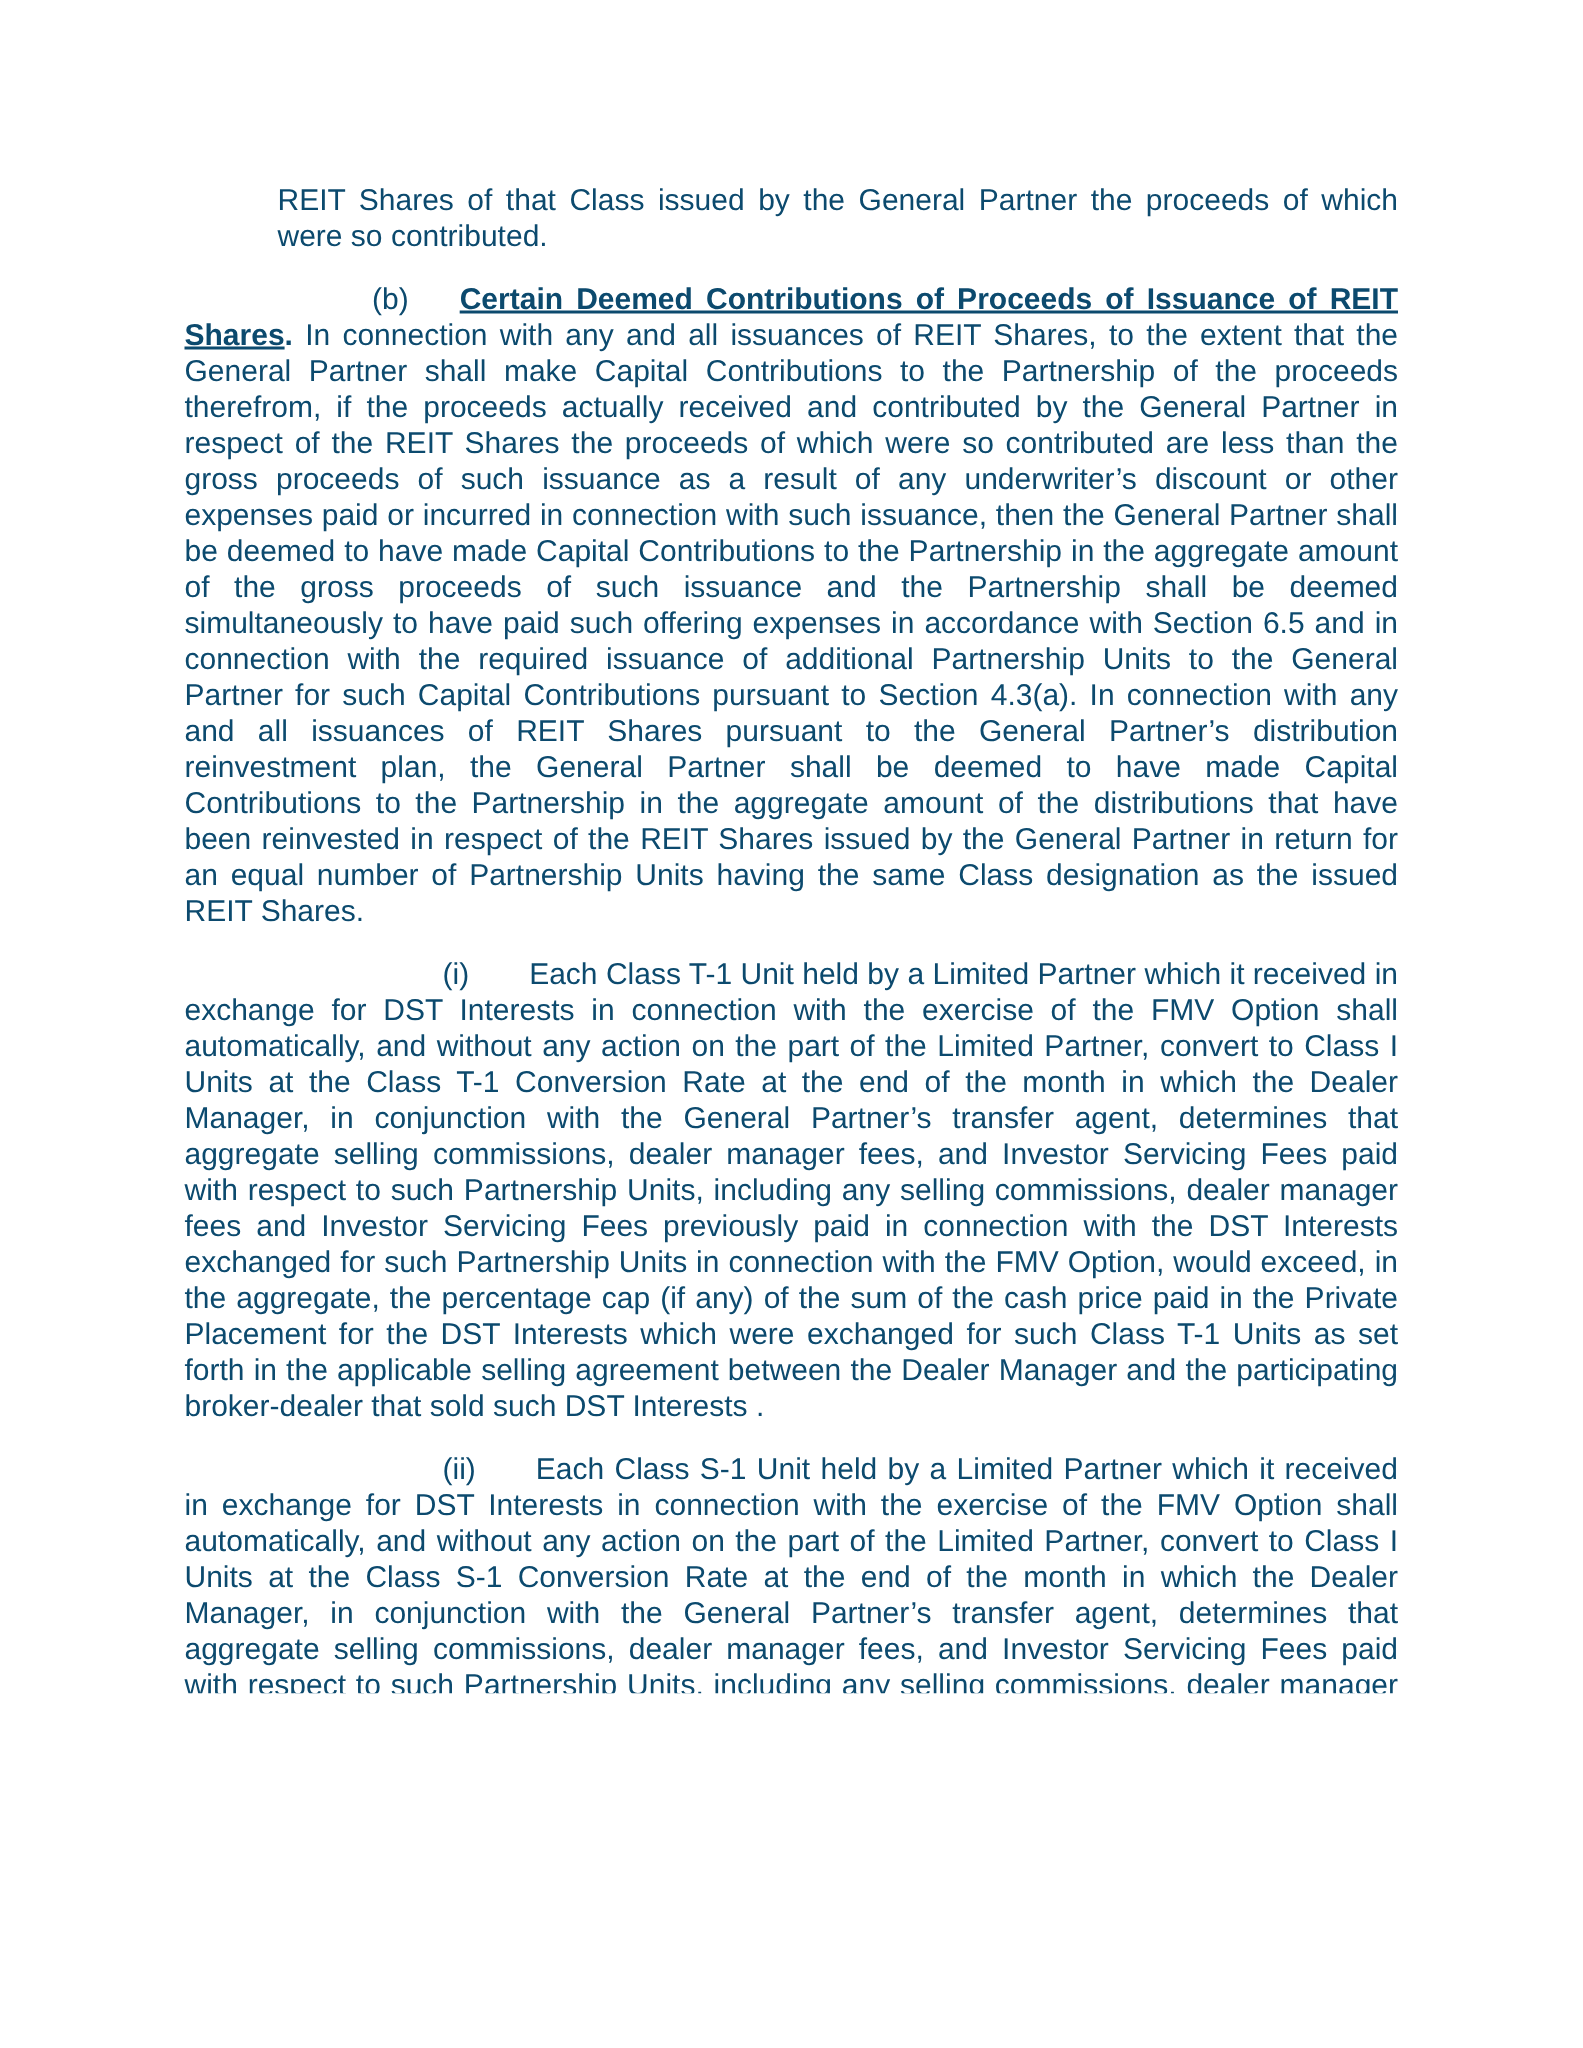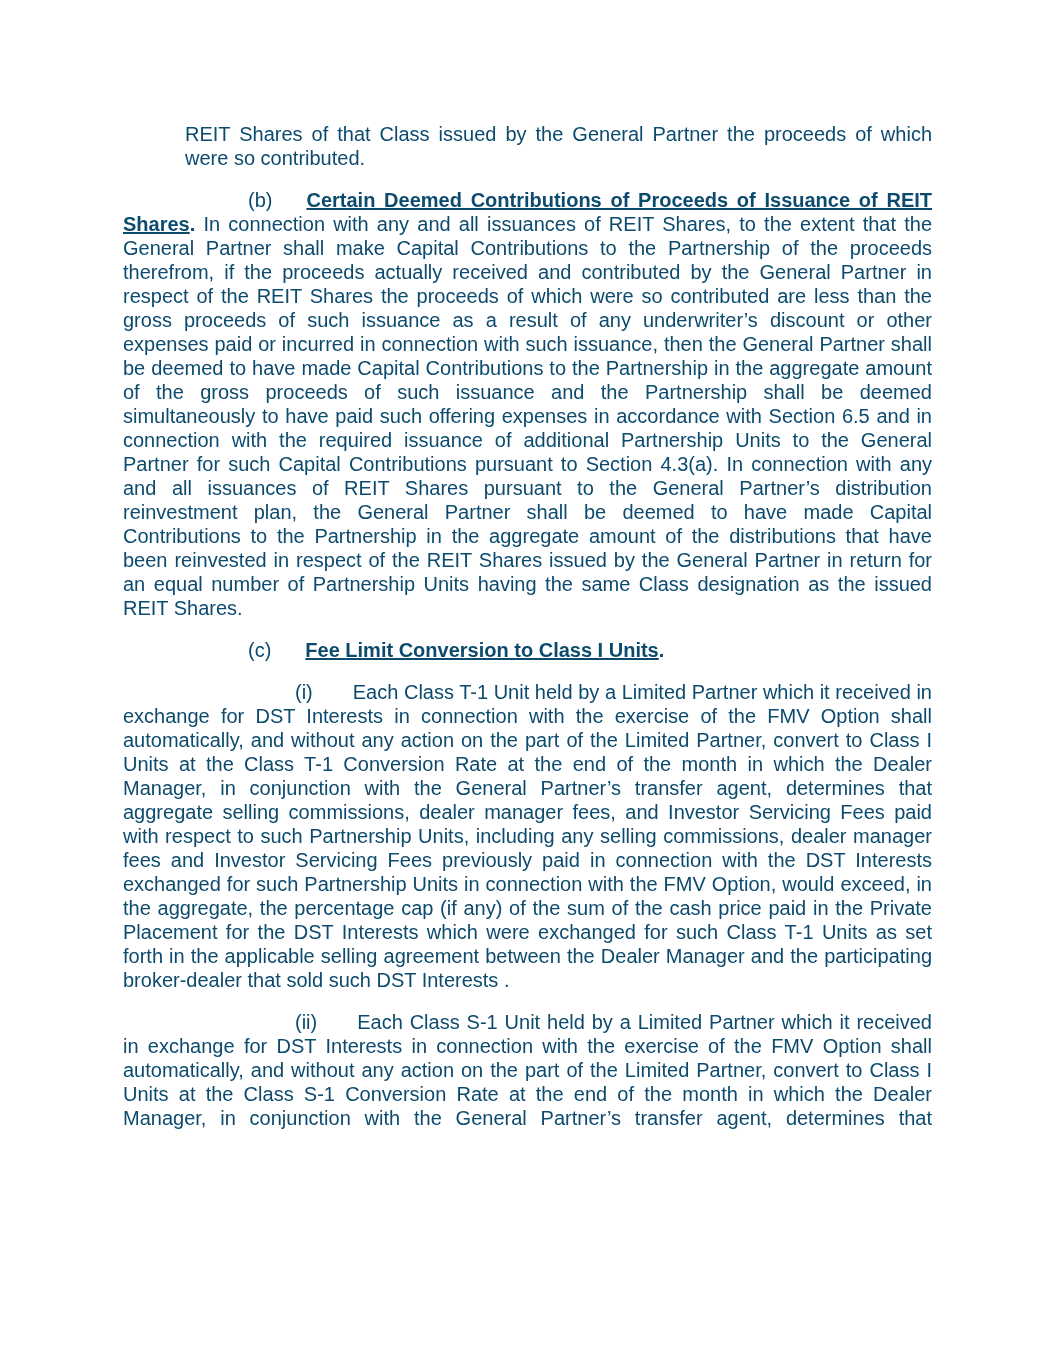--- a/index.html
+++ b/index.html
@@ -76,21 +76,20 @@
 </head>
 <body>
 
 <div class="page">
   <div class="content">
 
     <p class="intro"><span>REIT Shares of that Class issued by the General Partner the proceeds of which were so contributed.</span></p>
 
     <p class="para-b"><span>(b)</span><span class="tab1"></span><span class="head-bu">Certain Deemed Contributions of Proceeds of Issuance of REIT Shares</span><span class="head-period">.</span> <span>In connection with any and all issuances of REIT Shares, to the extent that the General Partner shall make Capital Contributions to the Partnership of the proceeds therefrom, if the proceeds actually received and contributed by the General Partner in respect of the REIT Shares the proceeds of which were so contributed are less than the gross proceeds of such issuance as a result of any underwriter’s discount or other expenses paid or incurred in connection with such issuance, then the General Partner shall be deemed to have made Capital Contributions to the Partnership in the aggregate amount of the gross proceeds of such issuance and the Partnership shall be deemed simultaneously to have paid such offering expenses in accordance with Section 6.5 and in connection with the required issuance of additional Partnership Units to the General Partner for such Capital Contributions pursuant to Section 4.3(a). In connection with any and all issuances of REIT Shares pursuant to the General Partner’s distribution reinvestment plan, the General Partner shall be deemed to have made Capital Contributions to the Partnership in the aggregate amount of the distributions that have been reinvested in respect of the REIT Shares issued by the General Partner in return for an equal number of Partnership Units having the same Class designation as the issued REIT Shares.</span></p>
 
-    <p class="heading-line-c"><span>(c)</span><span class="tab1"></span><span class="head-bu">Fee Limit Conversion to Class I Units</span><span class="head-period">.</span></p>
 
     <p class="para-item"><span>(i)</span><span class="tab2"></span><span>Each Class T-1 Unit held by a Limited Partner which it received in exchange for DST Interests in connection with the exercise of the FMV Option shall automatically, and without any action on the part of the Limited Partner, convert to Class I Units at the Class T-1 Conversion Rate at the end of the month in which the Dealer Manager, in conjunction with the General Partner’s transfer agent, determines that aggregate selling commissions, dealer manager fees, and Investor Servicing Fees paid with respect to such Partnership Units, including any selling commissions, dealer manager fees and Investor Servicing Fees previously paid in connection with the DST Interests exchanged for such Partnership Units in connection with the FMV Option, would exceed, in the aggregate, the percentage cap (if any) of the sum of the cash price paid in the Private Placement for the DST Interests which were exchanged for such Class T-1 Units as set forth in the applicable selling agreement between the Dealer Manager and the participating broker-dealer that sold such DST Interests .</span></p>
 
     <p class="para-item"><span>(ii)</span><span class="tab2"></span><span>Each Class S-1 Unit held by a Limited Partner which it received in exchange for DST Interests in connection with the exercise of the FMV Option shall automatically, and without any action on the part of the Limited Partner, convert to Class I Units at the Class S-1 Conversion Rate at the end of the month in which the Dealer Manager, in conjunction with the General Partner’s transfer agent, determines that aggregate selling commissions, dealer manager fees, and Investor Servicing Fees paid with respect to such Partnership Units, including any selling commissions, dealer manager fees and Investor Servicing Fees previously paid in connection with the DST Interests exchanged for such Partnership Units in connection with the FMV Option, would exceed, in the aggregate, the percentage cap (if any) of the sum of the cash price paid in the Private Placement for the DST Interests which were exchanged for such Class S-1 Units as set forth in the applicable selling agreement between the Dealer Manager and the participating broker-dealer that sold such DST Interests.</span></p>
 
   </div>
 
   <div class="page-number">19</div>
   <div class="doc-id">LEGAL02/46788613v3</div>
 </div>

